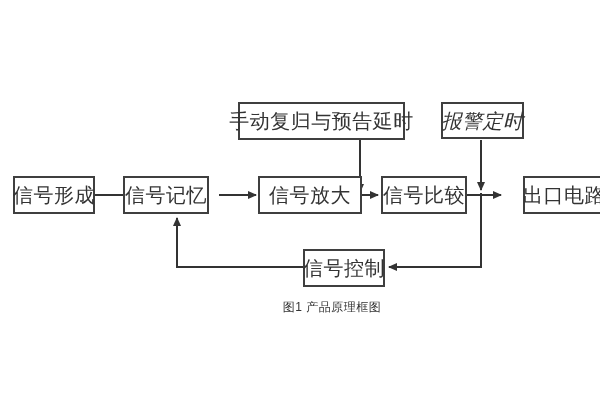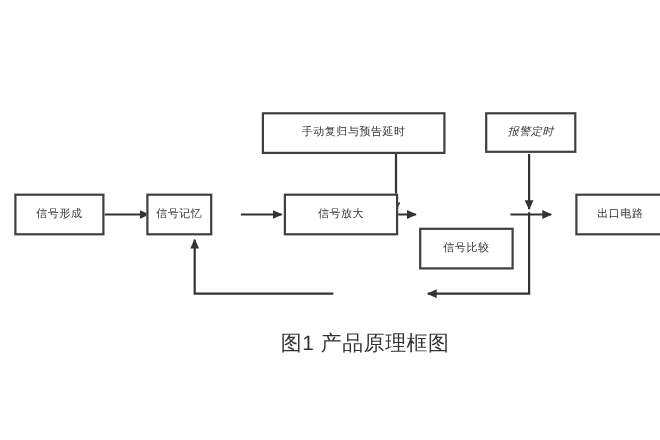--- a/index.html
+++ b/index.html
@@ -6,26 +6,26 @@
   body{
     width:600px;height:400px;background:#ffffff;overflow:hidden;
     font-family:"Liberation Sans","DejaVu Sans",sans-serif;
   }
   .stage{position:relative;width:600px;height:400px;background:#ffffff;}
   .wires{position:absolute;left:0;top:0;width:600px;height:400px;}
   .node{
     position:absolute;box-sizing:border-box;
     border:2px solid #3f3f3f;background:#ffffff;color:#333333;
     display:flex;align-items:center;justify-content:center;
-    font-size:10px;line-height:1;white-space:nowrap;
+    font-size:20px;line-height:1;white-space:nowrap;
     letter-spacing:0.5px;
   }
   .caption{
     position:absolute;left:232px;top:299px;width:200px;
-    text-align:center;font-size:19px;color:#333333;letter-spacing:0.5px;
+    text-align:center;font-size:12px;color:#333333;letter-spacing:0.5px;
   }
 </style>
 </head>
 <body>
 
 <div class="stage">
 
   <svg class="wires" viewBox="0 0 600 400" xmlns="http://www.w3.org/2000/svg">
     <defs>
       <marker id="arrow" markerUnits="userSpaceOnUse" markerWidth="12" markerHeight="10" refX="8" refY="4" orient="auto">
@@ -41,40 +41,43 @@
       <path d="M481 140 V190" marker-end="url(#arrow)"></path>
       <path d="M481 193 V267 H389" marker-end="url(#arrow)"></path>
       <path d="M303 267 H177 V218" marker-end="url(#arrow)"></path>
     </g>
   </svg>
 
   <div class="node" style="left:13px;top:176px;width:82px;height:38px;text-align:center;">
     <span>信号形成</span>
   </div>
 
-  <div class="node" style="left:133px;top:176px;width:60px;height:38px;">
+  <div class="node" style="left:123px;top:176px;width:86px;height:38px;">
     <span>信号记忆</span>
   </div>
 
   <div class="node" style="left:258px;top:176px;width:104px;height:38px;">
     <span>信号放大</span>
   </div>
 
-  <div class="node" style="left:381px;top:176px;width:86px;height:38px;margin-top:31px;">
+  <div class="node" style="left:381px;top:176px;width:86px;height:38px;">
     <span>信号比较</span>
   </div>
 
   <div class="node" style="left:503px;top:176px;width:82px;height:38px;margin-left:20px;">
     <span>出口电路</span>
   </div>
 
   <div class="node" style="left:238px;top:102px;width:167px;height:38px;">
     <span>手动复归与预告延时</span>
   </div>
 
   <div class="node" style="left:441px;top:102px;width:83px;height:37px;font-style:italic;">
     <span>报警定时</span>
   </div>
 
+  <div class="node" style="left:303px;top:249px;width:82px;height:38px;">
+    <span>信号控制</span>
+  </div>
 
   <div class="caption">图1 产品原理框图</div>
 
 </div>
 
 </body></html>

